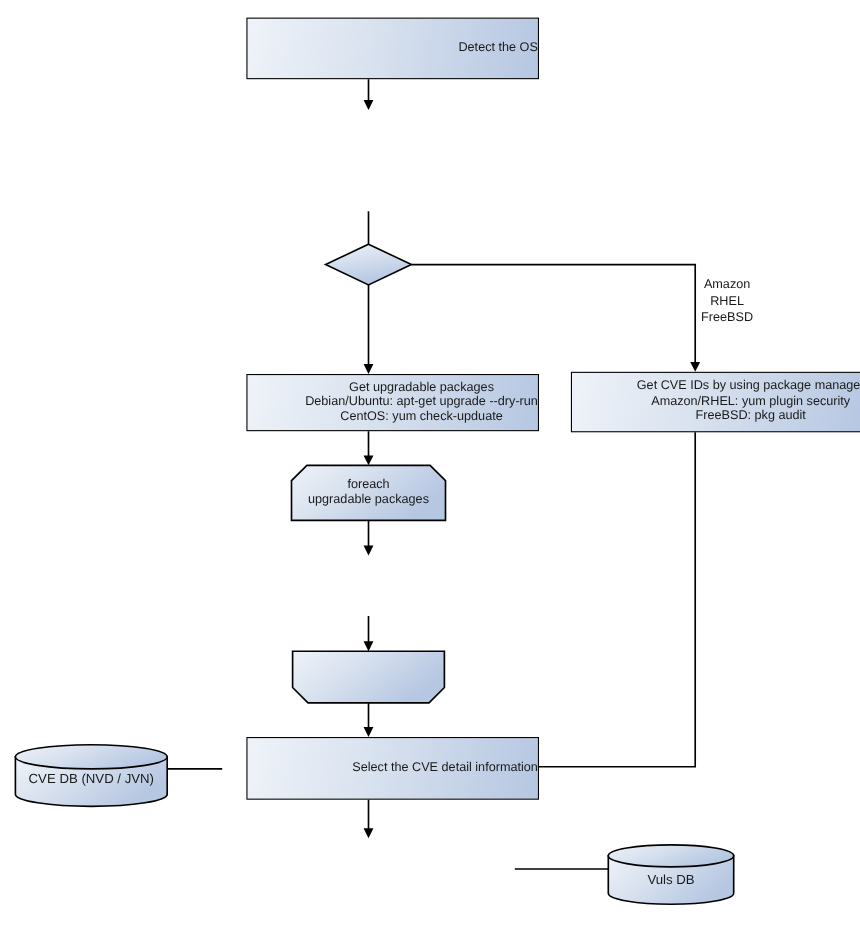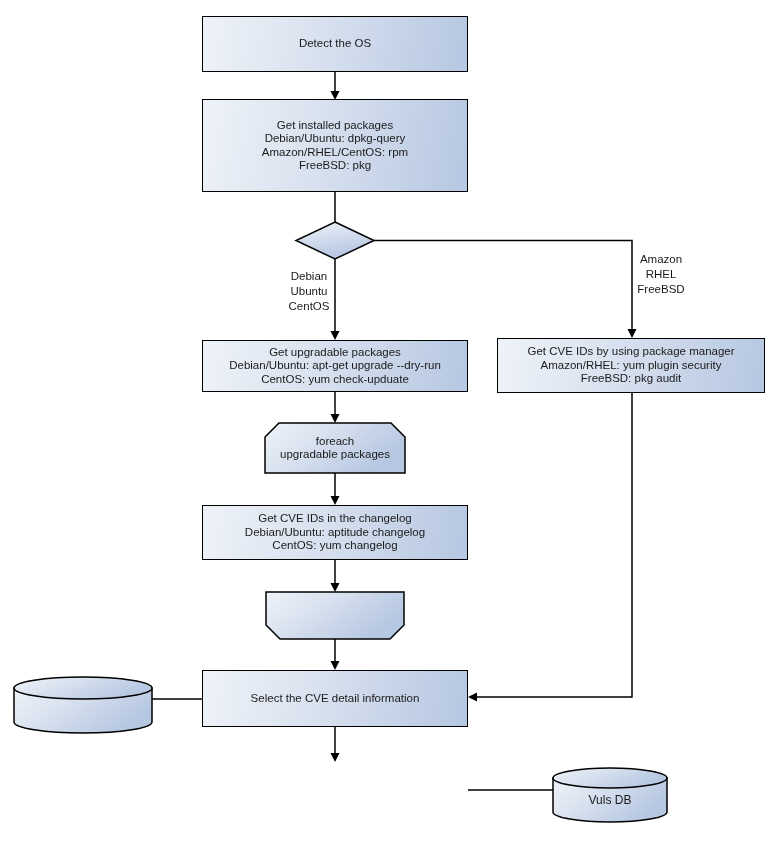--- a/index.html
+++ b/index.html
@@ -6,21 +6,21 @@
   #canvas{
     position:relative;width:782px;height:843px;background:var(--bg,#fff);
     font-family:"Liberation Sans",sans-serif;color:var(--text,#1a1a1a);
     overflow:hidden;
   }
   #wires{position:absolute;left:0;top:0;width:782px;height:843px;}
   .node{
     position:absolute;box-sizing:border-box;
     border:1.5px solid var(--border,#000);
     background:linear-gradient(100deg,var(--g1,#eff3f9) 0%,var(--g2,#d9e2ef) 42%,var(--g3,#b6c7e2) 100%);
-    display:flex;align-items:center;justify-content:center;
+    display:flex;align-items:center;justify-content:flex-end;margin-left:22px;
   }
   .lbl{
     white-space:pre-line;text-align:center;
     font-size:11.5px;line-height:13.5px;color:var(--text,#1a1a1a);
   }
   .overlay{
     position:absolute;display:flex;align-items:center;justify-content:center;
     background:transparent;border:none;
   }
   .branch .lbl{line-height:15px;}
@@ -90,32 +90,21 @@
     <ellipse class="shape" fill="url(#gradShape)" cx="83" cy="688" rx="69" ry="11"></ellipse>
 
     <path class="shape" fill="url(#gradShape)" d="M553,778 V812 A57,10 0 0 0 667,812 V778 Z"></path>
     <ellipse class="shape" fill="url(#gradShape)" cx="610" cy="778" rx="57" ry="10"></ellipse>
   </svg>
 
   <div class="node" style="left:202px;top:16px;width:266px;height:56px">
     <span class="lbl">Detect the OS</span>
   </div>
 
-  <div class="node" style="left:202px;top:99px;width:266px;height:93px">
-    <span class="lbl">Get installed packages
-Debian/Ubuntu: dpkg-query
-Amazon/RHEL/CentOS: rpm
-FreeBSD: pkg</span>
-  </div>
 
-  <div class="overlay branch" style="left:276px;top:268px;width:66px;height:46px">
-    <span class="lbl">Debian
-Ubuntu
-CentOS</span>
-  </div>
 
   <div class="overlay branch" style="left:628px;top:251px;width:66px;height:46px">
     <span class="lbl">Amazon
 RHEL
 FreeBSD</span>
   </div>
 
   <div class="node" style="left:497px;top:338px;width:268px;height:55px">
     <span class="lbl">Get CVE IDs by using package manager
 Amazon/RHEL: yum plugin security
@@ -126,30 +115,28 @@
     <span class="lbl">Get upgradable packages
 Debian/Ubuntu: apt-get upgrade --dry-run
 CentOS: yum check-upduate</span>
   </div>
 
   <div class="overlay" style="left:265px;top:423px;width:140px;height:50px">
     <span class="lbl">foreach
 upgradable packages</span>
   </div>
 
-  <div class="node" style="left:202px;top:505px;width:266px;height:55px">
-    <span class="lbl">Get CVE IDs in the changelog
-Debian/Ubuntu: aptitude changelog
-CentOS: yum changelog</span>
-  </div>
 
 
   <div class="node" style="left:202px;top:670px;width:266px;height:57px">
     <span class="lbl">Select the CVE detail information</span>
   </div>
 
+  <div class="overlay cyl-lbl" style="left:14px;top:688px;width:138px;height:42px">
+    <span class="lbl">CVE DB (NVD / JVN)</span>
+  </div>
 
 
   <div class="overlay cyl-lbl" style="left:553px;top:780px;width:114px;height:41px">
     <span class="lbl">Vuls DB</span>
   </div>
 
 </div>
 
 </body></html>

